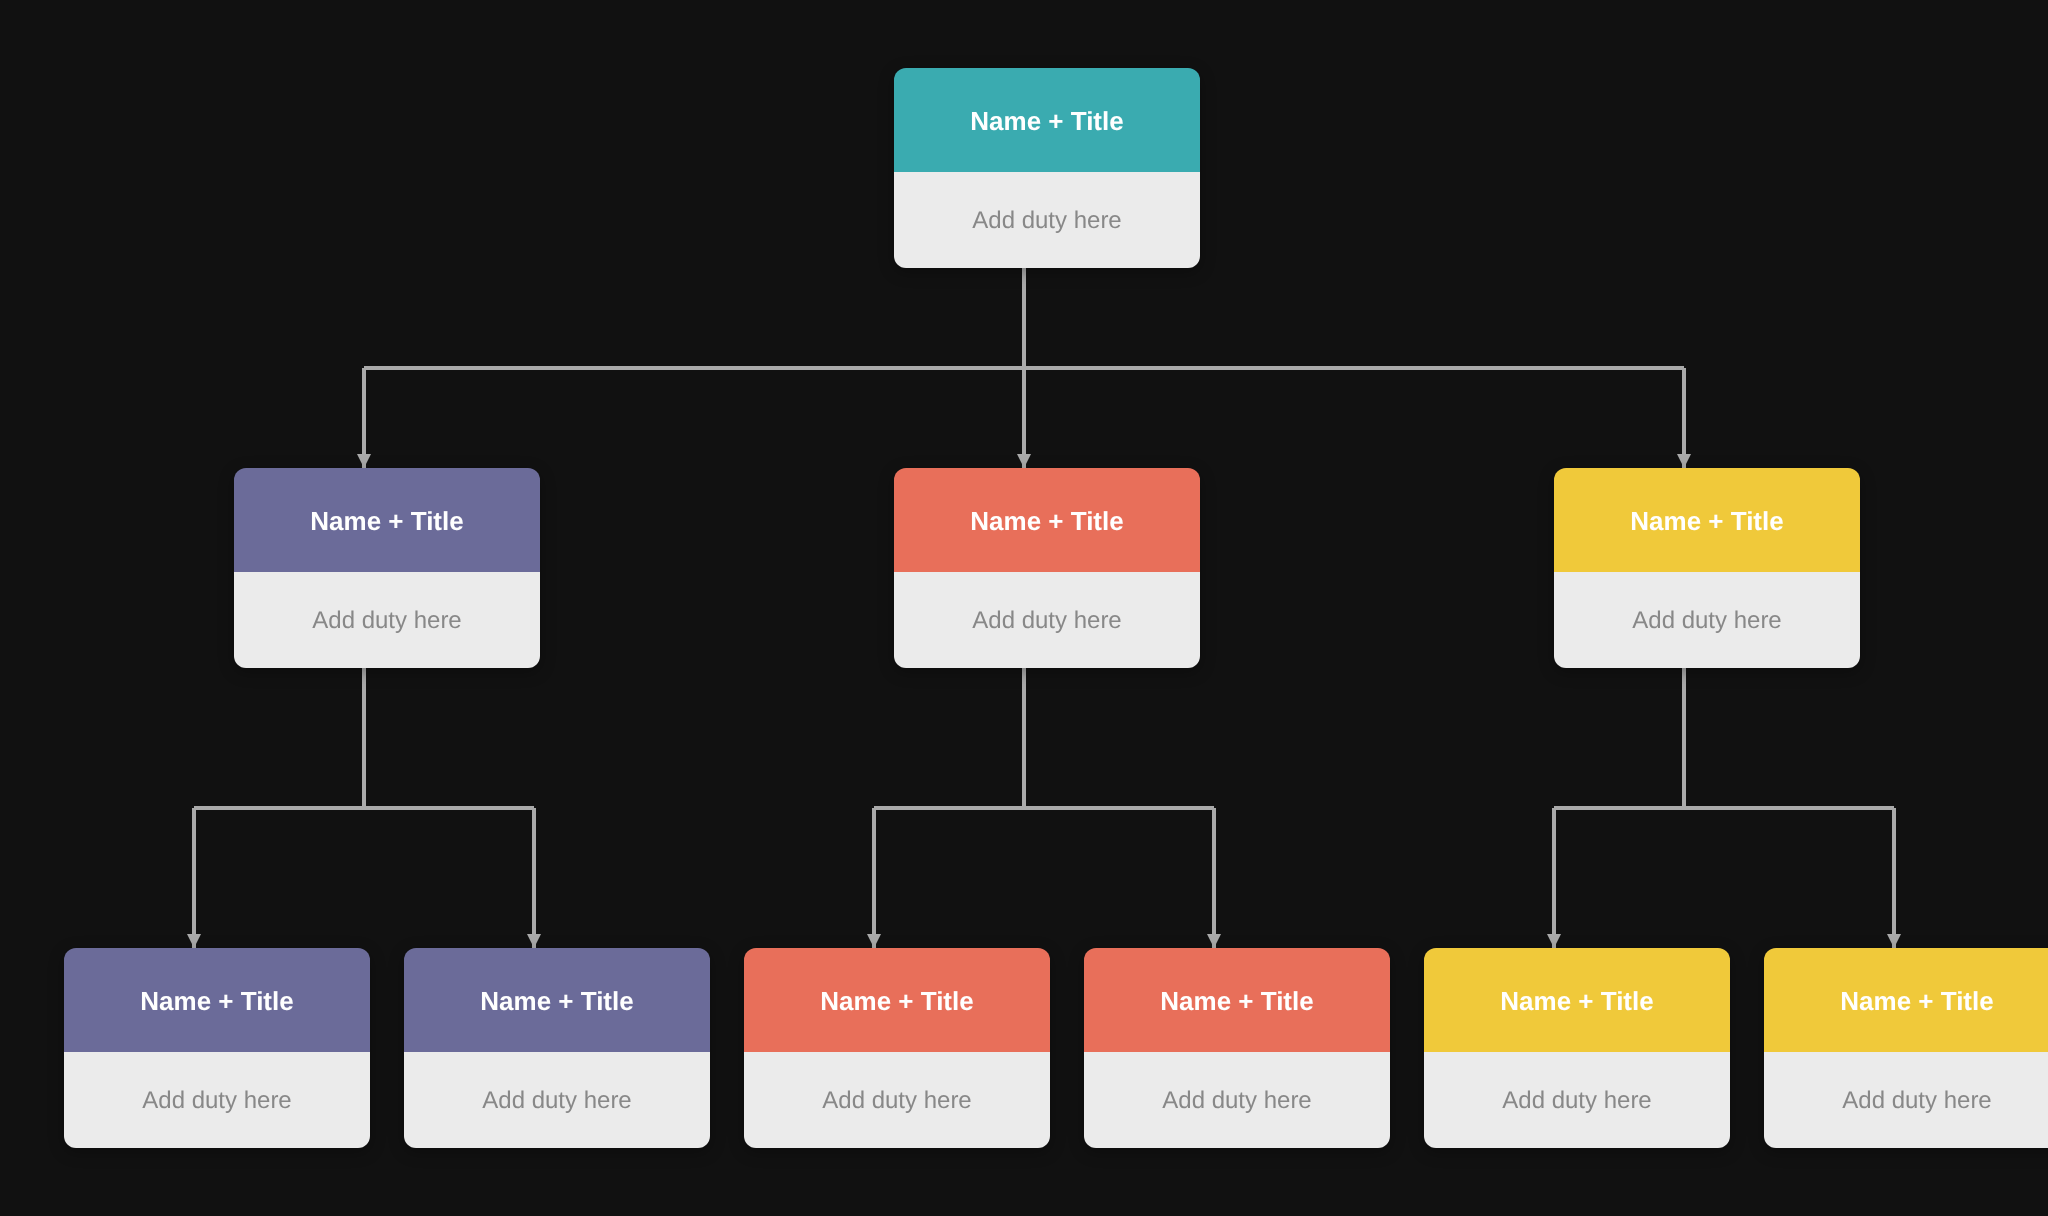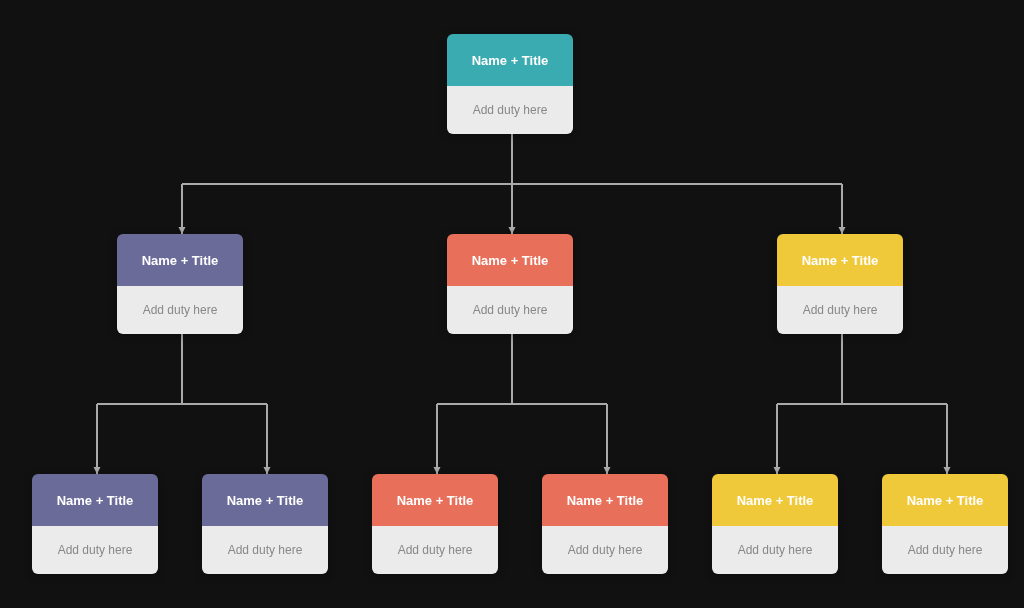--- a/index.html
+++ b/index.html
@@ -33,21 +33,21 @@
     .nodes-layer {
       position: absolute;
       top: 0; left: 0;
       width: 100%;
       height: 100%;
       z-index: 1;
     }
 
     .node {
       position: absolute;
-      width: 126px;
+      width: 153px;
       border-radius: 6px;
       overflow: hidden;
       box-shadow: 0 2px 8px rgba(0,0,0,0.3);
     }
 
     .node-header {
       padding: 10px 10px 8px;
       text-align: center;
       color: #fff;
       font-size: 13px;

